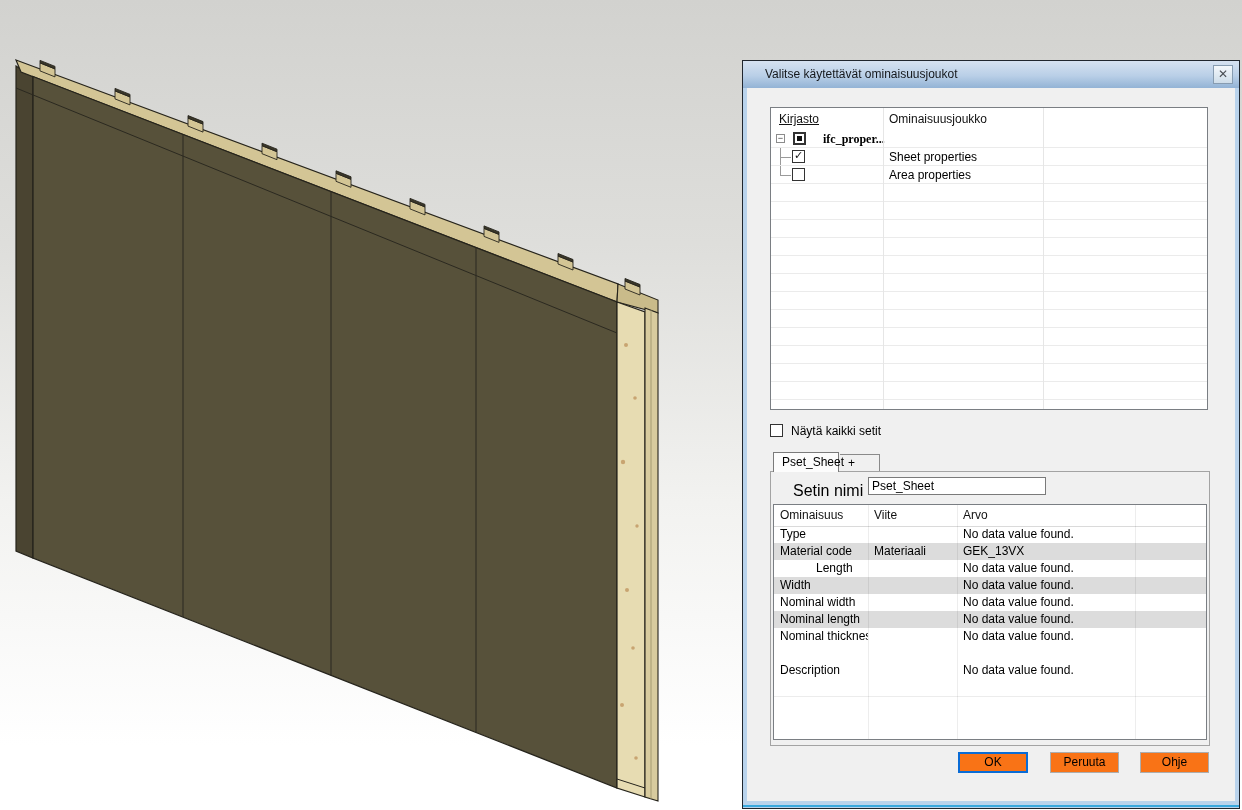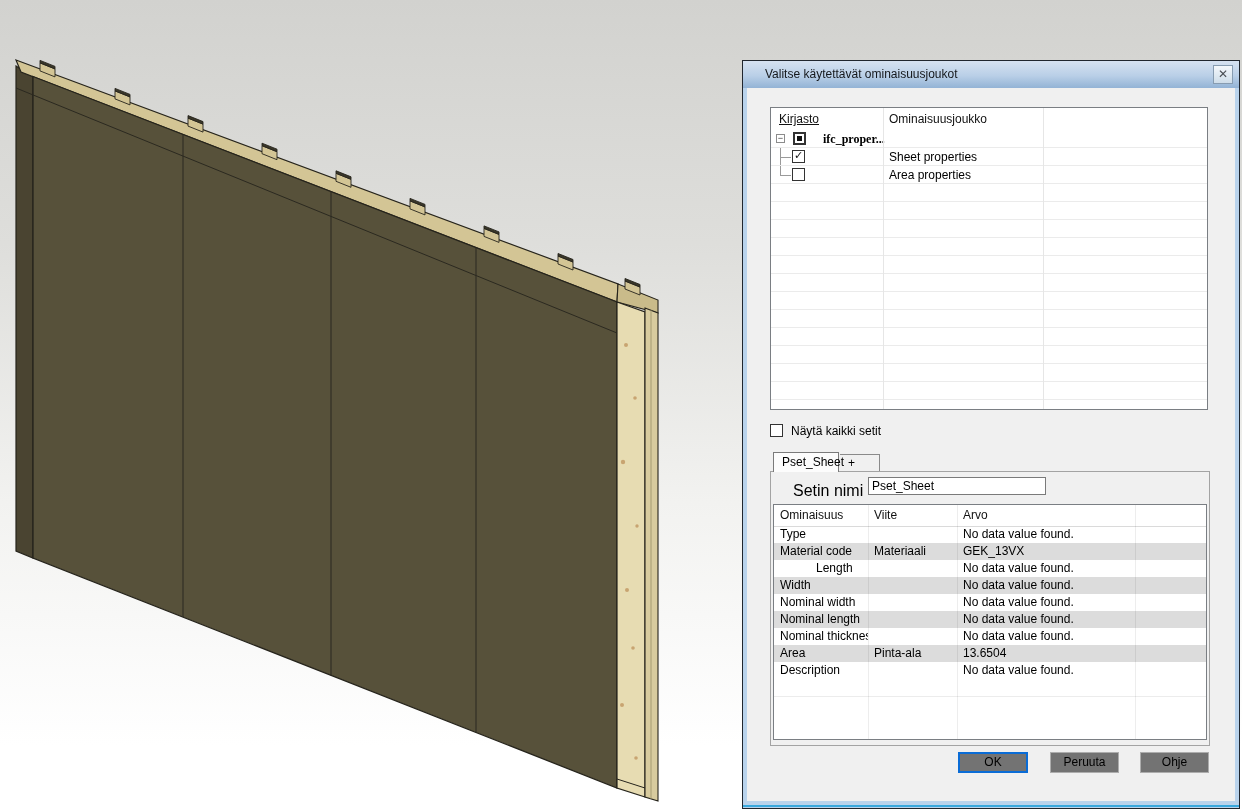--- a/index.html
+++ b/index.html
@@ -65,21 +65,21 @@
   .props-table{left:2px;top:32px;width:434px;height:236px;overflow:hidden;}
   .props-header{position:absolute;left:0;top:0;right:0;height:21px;background:#fff;border-bottom:1px solid #dadada;}
   .props-header .hcell{position:absolute;top:0;height:21px;line-height:21px;font-size:12px;color:#111;}
   .prow{position:absolute;left:0;right:0;height:17px;}
   .prow.gray{background:#dcdcdc;}
   .pcell{position:absolute;top:0;height:17px;line-height:17px;font-size:12px;color:#000;white-space:nowrap;overflow:hidden;}
   .pv{background:rgba(0,0,0,0.07);}
   .empty-line{position:absolute;left:0;right:0;height:17px;border-bottom:1px solid #ececec;}
 
   
-  .btn{position:absolute;height:21px;background:#737373;border:1px solid #adadad;box-sizing:border-box;
+  .btn{position:absolute;height:21px;background:#f97316;border:1px solid #adadad;box-sizing:border-box;
     font-size:12px;color:#000;text-align:center;line-height:19px;}
   .btn-ok{left:211px;top:664px;width:70px;border:1px solid #0a6cd6;box-shadow:inset 0 0 0 1px #0a6cd6;}
   .btn-cancel{left:303px;top:664px;width:69px;}
   .btn-help{left:393px;top:664px;width:69px;}
 </style>
 </head>
 <body>
 
 <svg id="viewport" class="abs" width="746" height="810" viewBox="0 0 746 810">
 
@@ -249,25 +249,20 @@
         <div class="prow gray" style="top:106px;">
           <div class="pcell" style="left:6px;width:86px;">Nominal length</div>
           <div class="pcell" style="left:100px;width:81px;"></div>
           <div class="pcell" style="left:189px;width:170px;">No data value found.</div>
         </div>
         <div class="prow" style="top:123px;">
           <div class="pcell" style="left:6px;width:88px;">Nominal thickness</div>
           <div class="pcell" style="left:100px;width:81px;"></div>
           <div class="pcell" style="left:189px;width:170px;">No data value found.</div>
         </div>
-        <div class="prow gray" style="top:140px;">
-          <div class="pcell" style="left:6px;width:86px;">Area</div>
-          <div class="pcell" style="left:100px;width:81px;">Pinta-ala</div>
-          <div class="pcell" style="left:189px;width:170px;">13.6504</div>
-        </div>
         <div class="prow" style="top:157px;">
           <div class="pcell" style="left:6px;width:86px;">Description</div>
           <div class="pcell" style="left:100px;width:81px;"></div>
           <div class="pcell" style="left:189px;width:170px;">No data value found.</div>
         </div>
         <div class="empty-line" style="top:174px;"></div>
 
         <div class="vsep pv" style="left:94px;"></div>
         <div class="vsep pv" style="left:183px;"></div>
         <div class="vsep pv" style="left:361px;"></div>

